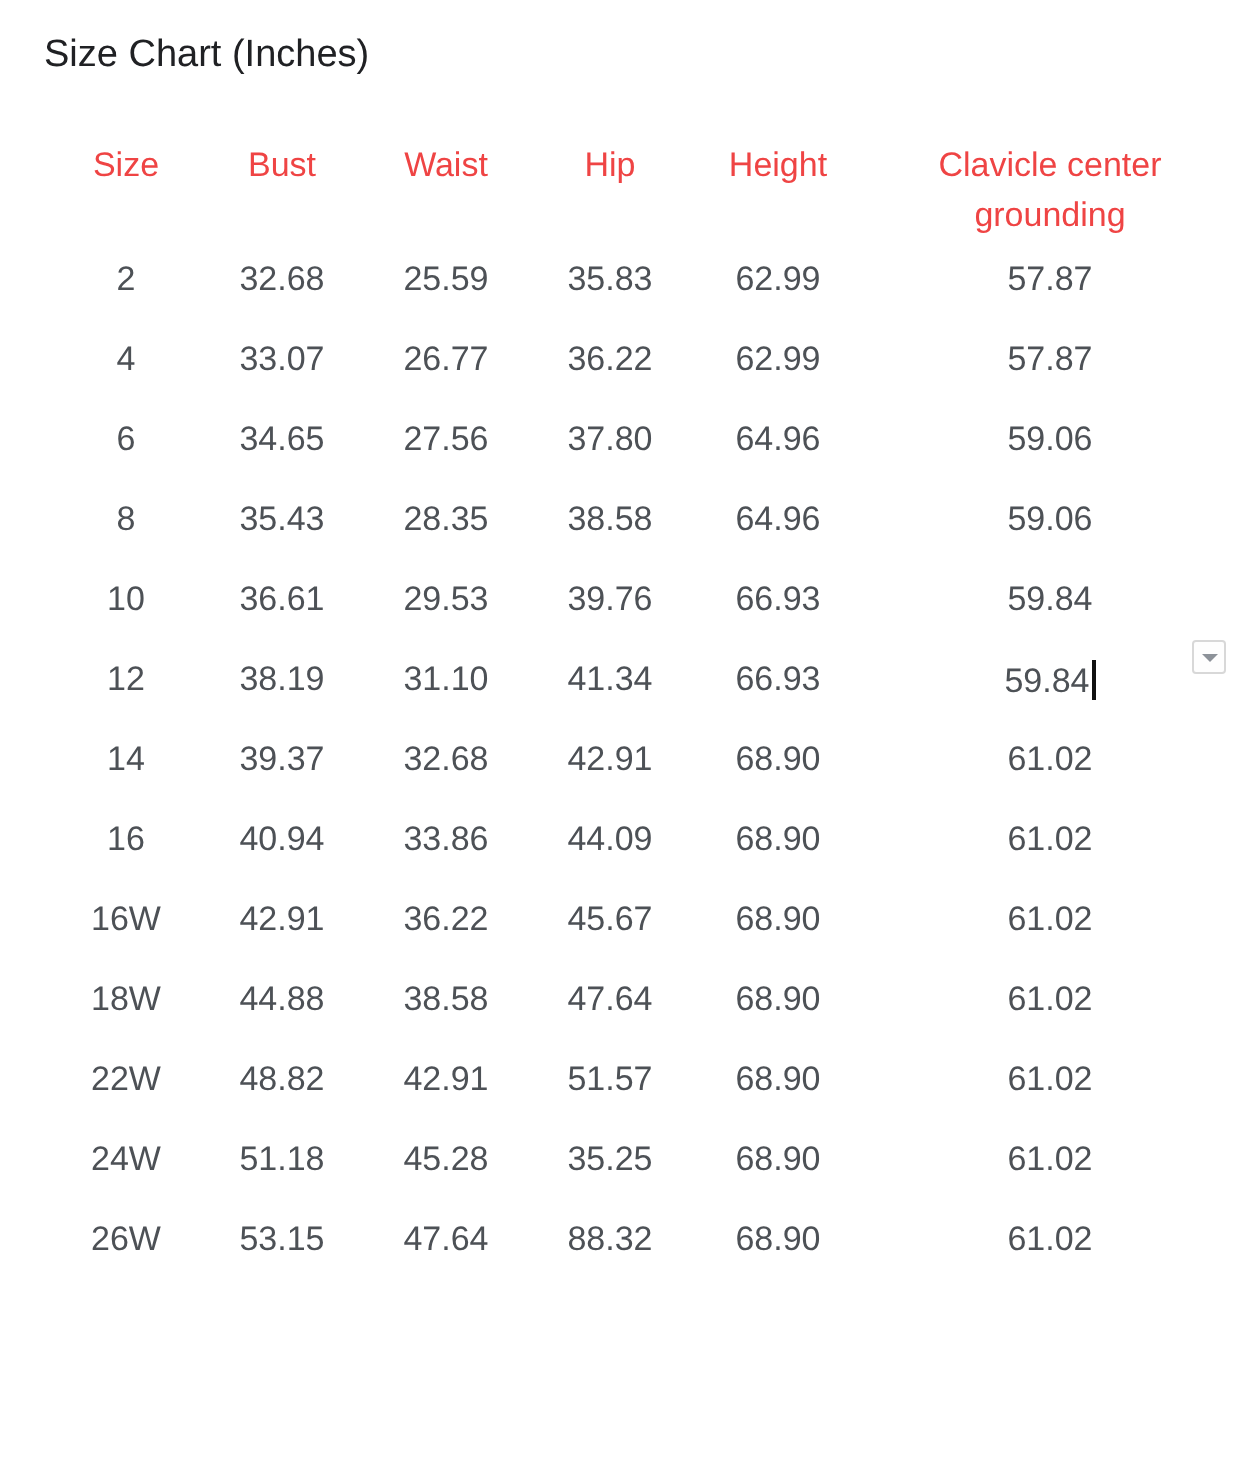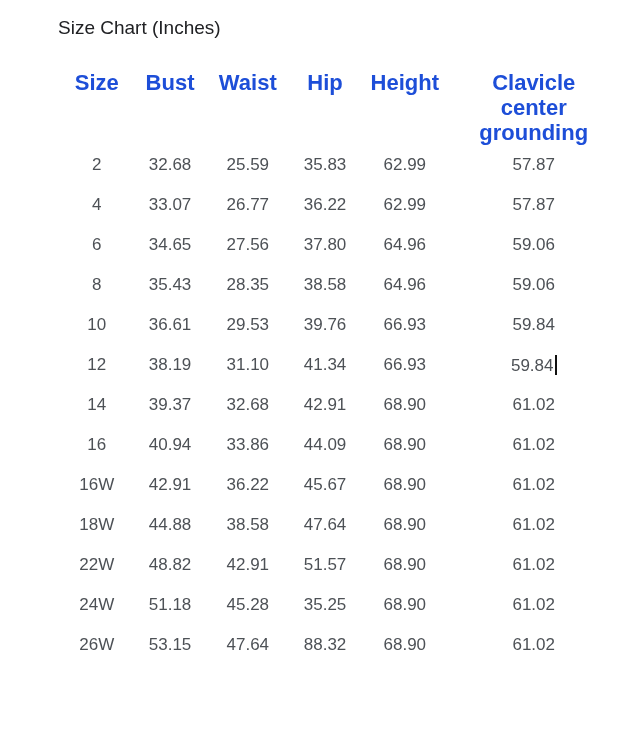--- a/index.html
+++ b/index.html
@@ -3,21 +3,21 @@
 <meta charset="utf-8">
 <style>
   html, body { margin: 0; padding: 0; }
   body {
     width: 621px; height: 732px;
     background: #ffffff;
     font-family: "Liberation Sans", "DejaVu Sans", sans-serif;
     position: relative;
     overflow: hidden;
   }
-  .page { position: absolute; inset: 0; background: #fff; margin-left: 36px; }
+  .page { position: absolute; inset: 0; background: #fff; }
 
   .title {
     position: absolute;
     left: 22px; top: 16px;
     font-size: 19px;
     line-height: 24px;
     font-weight: 400;
     color: #202124;
     white-space: nowrap;
   }
@@ -30,24 +30,24 @@
   }
   table.size-chart th, table.size-chart td {
     padding: 0;
     text-align: center;
     white-space: nowrap;
   }
   table.size-chart thead tr { height: 49px; }
   table.size-chart th {
     vertical-align: top;
     padding-top: 6px;
-    font-size: 22px;
+    font-size: 17px;
     line-height: 25px;
-    font-weight: 700;
-    color: #1d4ed8;
+    font-weight: 400;
+    color: #ef4444;
   }
   table.size-chart th .th-wrap {
     display: inline-block;
     max-width: 152px;
     white-space: normal;
     word-spacing: normal;
   }
   table.size-chart tbody tr { height: 40px; }
   table.size-chart td {
     vertical-align: middle;

